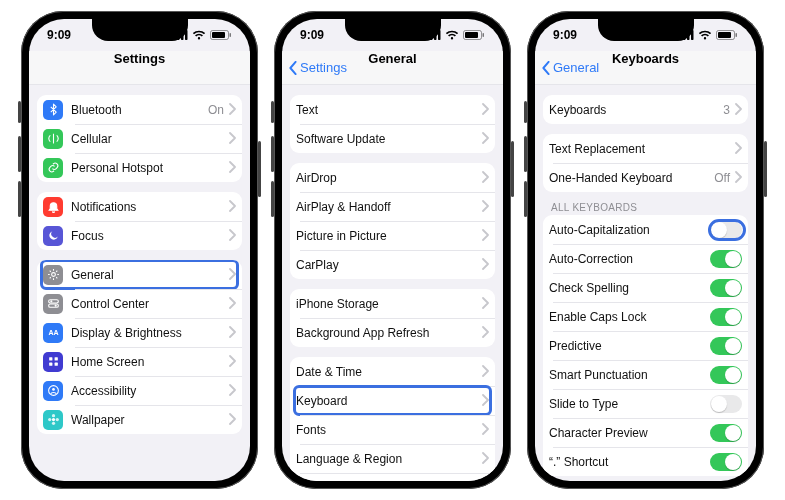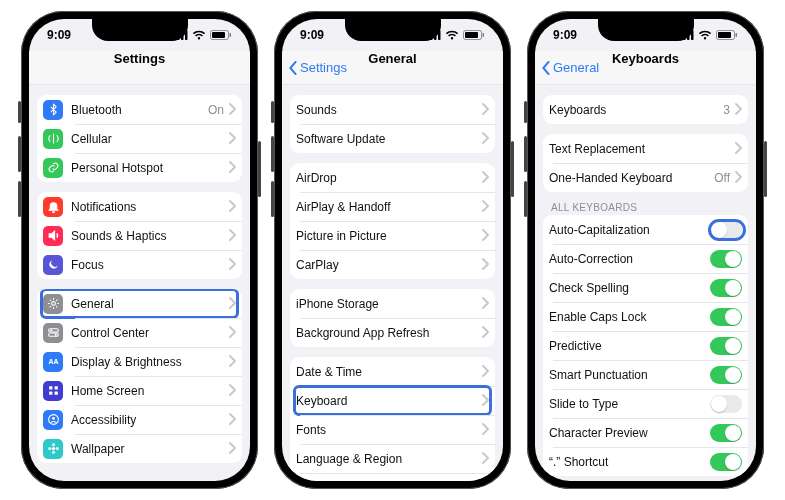--- a/index.html
+++ b/index.html
@@ -215,31 +215,20 @@
               <svg width="13" height="13" viewBox="0 0 24 24">
                 <path d="M6 16V11a6 6 0 1112 0v5l2 3H4zM10 21a2 2 0 004 0" stroke="#fff" stroke-width="2" fill="#fff"></path>
               </svg>
             </div>
             <span class="label">Notifications</span>
             <span class="chevron"><svg width="8" height="12" viewBox="0 0 8 12">
                 <path d="M2 1l5 5-5 5" stroke="currentColor" stroke-width="1.8" fill="none" stroke-linecap="round" stroke-linejoin="round"></path>
               </svg></span>
           </div>
           <div class="row icon" style="position:relative">
-            <div class="app-icon" style="background:#ff2d55">
-              <svg width="13" height="13" viewBox="0 0 24 24">
-                <path d="M4 9v6h4l6 5V4L8 9zM18 8a6 6 0 010 8" stroke="#fff" stroke-width="2" fill="#fff"></path>
-              </svg>
-            </div>
-            <span class="label">Sounds &amp; Haptics</span>
-            <span class="chevron"><svg width="8" height="12" viewBox="0 0 8 12">
-                <path d="M2 1l5 5-5 5" stroke="currentColor" stroke-width="1.8" fill="none" stroke-linecap="round" stroke-linejoin="round"></path>
-              </svg></span>
-          </div>
-          <div class="row icon" style="position:relative">
             <div class="app-icon" style="background:#5856d6">
               <svg width="13" height="13" viewBox="0 0 24 24">
                 <path d="M20 14A8 8 0 1110 4a7 7 0 0010 10z" fill="#fff"></path>
               </svg>
             </div>
             <span class="label">Focus</span>
             <span class="chevron"><svg width="8" height="12" viewBox="0 0 8 12">
                 <path d="M2 1l5 5-5 5" stroke="currentColor" stroke-width="1.8" fill="none" stroke-linecap="round" stroke-linejoin="round"></path>
               </svg></span>
           </div>
@@ -361,21 +350,21 @@
         <svg viewBox="0 0 10 16">
             <path d="M8 1 2 8l6 7" stroke="currentColor" stroke-width="2.2" fill="none" stroke-linecap="round" stroke-linejoin="round"></path>
           </svg>
         <span>Settings</span>
       </div>
       <span class="nav-title">General</span>
     </div>
     <div class="content" id="content-2">
         <div class="group">
           <div class="row" style="position:relative">
-            <span class="label">Sounds</span>
+            <span class="label">Text</span>
             <span class="chevron"><svg width="8" height="12" viewBox="0 0 8 12">
                 <path d="M2 1l5 5-5 5" stroke="currentColor" stroke-width="1.8" fill="none" stroke-linecap="round" stroke-linejoin="round"></path>
               </svg></span>
           </div>
           <div class="row" style="position:relative">
             <span class="label">Software Update</span>
             <span class="chevron"><svg width="8" height="12" viewBox="0 0 8 12">
                 <path d="M2 1l5 5-5 5" stroke="currentColor" stroke-width="1.8" fill="none" stroke-linecap="round" stroke-linejoin="round"></path>
               </svg></span>
           </div>

